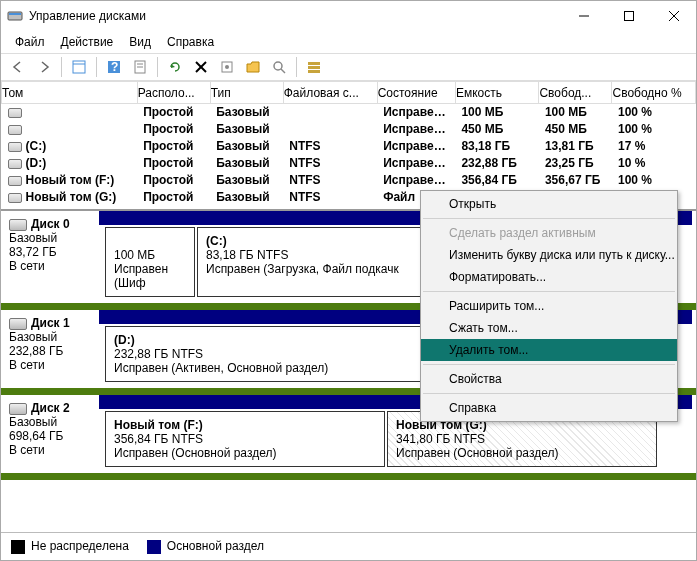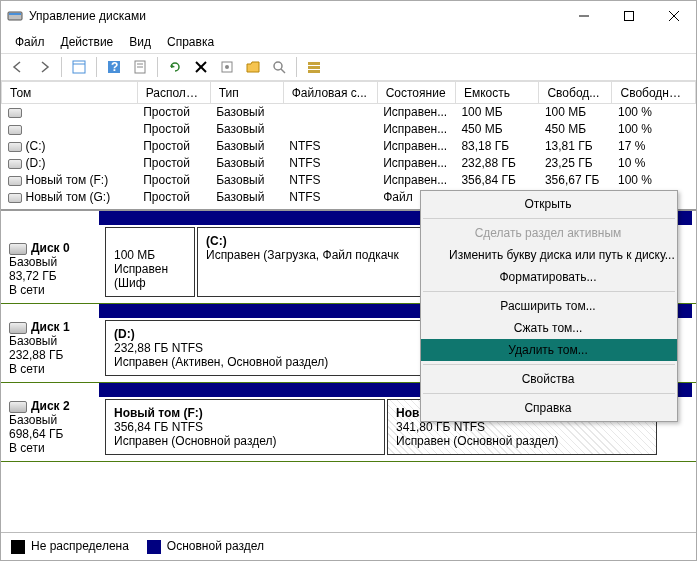--- a/index.html
+++ b/index.html
@@ -10,37 +10,37 @@
 .titlebar .winbtns { display: flex; }
 .titlebar .winbtn { width: 45px; height: 30px; display:flex; align-items:center; justify-content:center; }
 .menubar { display:flex; gap:0; padding: 2px 6px; }
 .menubar .menuitem { padding: 2px 8px; }
 .toolbar { display:flex; align-items:center; gap:4px; padding: 3px 6px; border-top:1px solid #ddd; border-bottom:1px solid #ddd; height:28px;}
 .toolbar .tbtn { width:22px; height:22px; display:flex; align-items:center; justify-content:center; border:1px solid transparent; }
 .toolbar .sep { width:1px; height:20px; background:#ccc; margin:0 2px;}
 .content { flex:1; overflow:hidden; display:flex; flex-direction:column; }
 .table-wrap { height: 130px; overflow:hidden; border-bottom: 2px solid #999;}
 table { border-collapse: collapse; width:100%; table-layout:fixed;}
-th { text-align:left; font-weight:normal; padding:2px 8px; border:1px solid #ddd; background:#fff; white-space:nowrap; overflow:hidden; text-overflow:ellipsis; height:22px;}
-td { padding:1px 6px; white-space:nowrap; overflow:hidden; text-overflow:ellipsis; height:17px;}
+th { text-align:left; font-weight:normal; padding:2px 0; border:1px solid #ddd; background:#fff; white-space:nowrap; overflow:hidden; text-overflow:ellipsis; height:22px;}
+td { padding:1px 6px; white-space:nowrap; overflow:hidden; text-overflow:ellipsis; height:17px;font-weight:bold;}
 .volicon { display:inline-block; width:14px; height:10px; border:1px solid #777; border-radius:2px; background:linear-gradient(#eee,#ccc); margin-right:4px; vertical-align:middle;}
 .disks { flex:1; overflow:auto; }
-.diskrow { display:flex; border-bottom:1px solid #4d7c0f; position:relative;align-items:flex-end;}
+.diskrow { display:flex; border-bottom:7px solid #4d7c0f; position:relative;}
 .diskrow .bluebar { position:absolute; top:0; left:98px; right:4px; height:14px; background:#000080;}
 .diskhead { width:98px; padding:6px 8px; }
 .diskhead .dname { font-weight:bold; }
 .diskhead .dicon { display:inline-block; width:18px; height:12px; border:1px solid #777; background:linear-gradient(#eee,#bbb); margin-right:4px; border-radius:2px; vertical-align:middle;}
 .diskvols { flex:1; display:flex; gap:2px; padding: 16px 6px 6px 6px;}
 .vol { border:1px solid #333; padding:6px 8px; flex:0 0 auto; min-width:0;}
 .vol .vlabel { font-weight:bold;}
 .vol.hatch { background: repeating-linear-gradient(45deg,#fff,#fff 4px,#e8e8e8 4px,#e8e8e8 5px);}
 .legend { border-top:1px solid #bbb; padding:6px 10px; display:flex; gap:18px; align-items:flex-end;}
 .legend .sw { display:inline-block; width:14px; height:14px; margin-right:6px; vertical-align:middle;}
 .context-menu { position:absolute; top:190px; left:420px; width:258px; background:#f2f2f2; border:1px solid #a0a0a0; box-shadow:2px 2px 4px rgba(0,0,0,0.25); padding:2px 0; z-index:50;}
-.context-menu .cmi { padding:4px 30px 4px 28px; white-space:nowrap;text-align:center;}
+.context-menu .cmi { padding:4px 30px 4px 28px; white-space:nowrap;}
 .context-menu .cmi.sel { background:#0f766e;}
 .context-menu .cmi.disabled { color:#9e9e9e;}
 .context-menu .csep { height:1px; background:#d0d0d0; margin:3px 2px;}
 svg { display:block; }
 </style>
 </head>
 <body>
 
 <div class="titlebar">
   <span class="appicon">
@@ -250,20 +250,21 @@
           <div>В сети</div>
         </div>
         <div class="diskvols">
           <div class="vol" style="width: 90px;">
             <div class="vlabel">&nbsp;</div>
             <div>100 МБ</div>
             <div>Исправен (Шиф</div>
           </div>
           <div class="vol" style="width: 300px;">
             <div class="vlabel">(C:)</div>
+            <div>83,18 ГБ NTFS</div>
             <div>Исправен (Загрузка, Файл подкачк</div>
           </div>
         </div>
       </div>
       <div class="diskrow">
         <div class="bluebar"></div>
         <div class="diskhead">
           <div><span class="dicon"></span><span class="dname">Диск 1</span></div>
           <div>Базовый</div>
           <div>232,88 ГБ</div>

